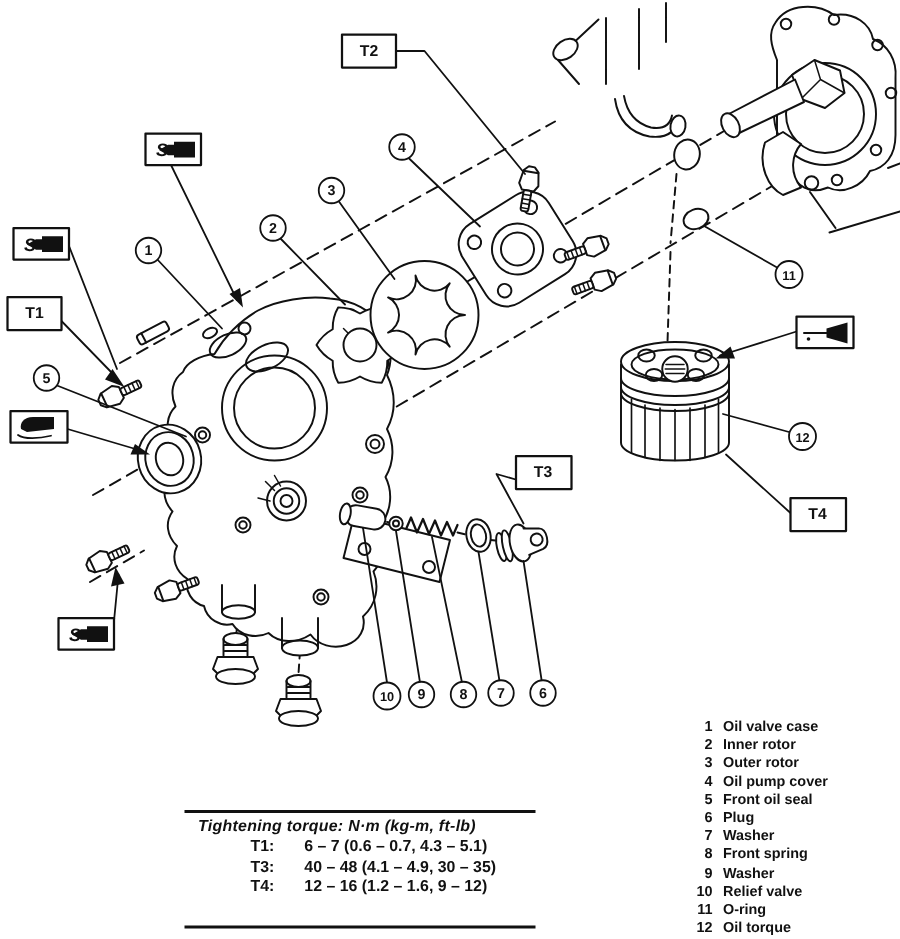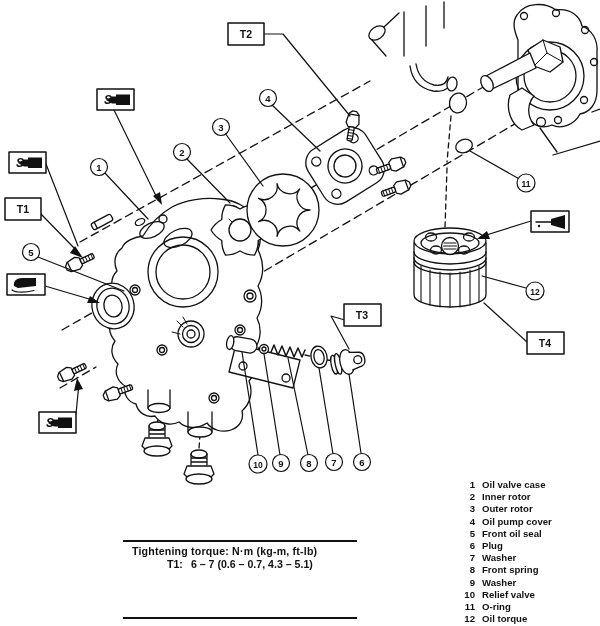--- a/index.html
+++ b/index.html
@@ -3,23 +3,23 @@
 <meta charset="utf-8">
 <style>
   html,body{margin:0;padding:0;background:#ffffff;}
   .stage{position:relative;width:600px;height:626px;background:#ffffff;overflow:hidden;
          font-family:"Liberation Sans",sans-serif;color:#111;}
   svg text{font-family:"Liberation Sans",sans-serif;}
   .diagram-svg{position:absolute;left:0;top:0;}
   
   .torque-table{position:absolute;left:123px;top:540px;width:234px;height:72px;
     border-top:2px solid #111;border-bottom:2px solid #111;padding-top:3px;}
-  .tt-header{font-size:10.6px;font-weight:bold;padding-left:9px;line-height:13px;letter-spacing:0.2px;}
+  .tt-header{font-size:10.6px;font-weight:bold;padding-left:9px;line-height:13px;letter-spacing:0.2px;font-style:italic;}
   .tt-row{font-size:10.6px;font-weight:bold;padding-left:44px;line-height:13.6px;white-space:nowrap;}
-  .tt-row .tt-id{display:inline-block;margin-right:8px;}
+  .tt-row .tt-id{display:inline-block;margin-right:20px;}
   
   .parts-list{position:absolute;left:455px;top:479px;width:142px;}
   .pl-row{display:flex;font-size:9.6px;font-weight:600;line-height:12.2px;white-space:nowrap;}
   .pl-num{width:20px;text-align:right;margin-right:7px;flex:none;}
 </style>
 </head>
 <body>
 
 <div class="stage">
 
@@ -342,20 +342,22 @@
     <g>
           <circle cx="535" cy="291" r="9" fill="#fff"></circle>
           <text x="535" y="291.5" text-anchor="middle" dominant-baseline="central" font-size="8.5" font-weight="bold" fill="#111" stroke="none">12</text>
         </g>
   </g>
 </svg>
 
   <div class="torque-table">
     <div class="tt-header">Tightening torque:  N·m (kg-m, ft-lb)</div>
     <div class="tt-row"><span class="tt-id">T1:</span><span>6 – 7 (0.6 – 0.7, 4.3 – 5.1)</span></div>
+    <div class="tt-row"><span class="tt-id">T3:</span><span>40 – 48 (4.1 – 4.9, 30 – 35)</span></div>
+    <div class="tt-row"><span class="tt-id">T4:</span><span>12 – 16 (1.2 – 1.6, 9 – 12)</span></div>
   </div>
 
   <div class="parts-list">
     <div class="pl-row">
         <span class="pl-num">1</span>
         <span>Oil valve case</span>
       </div>
     <div class="pl-row">
         <span class="pl-num">2</span>
         <span>Inner rotor</span>

